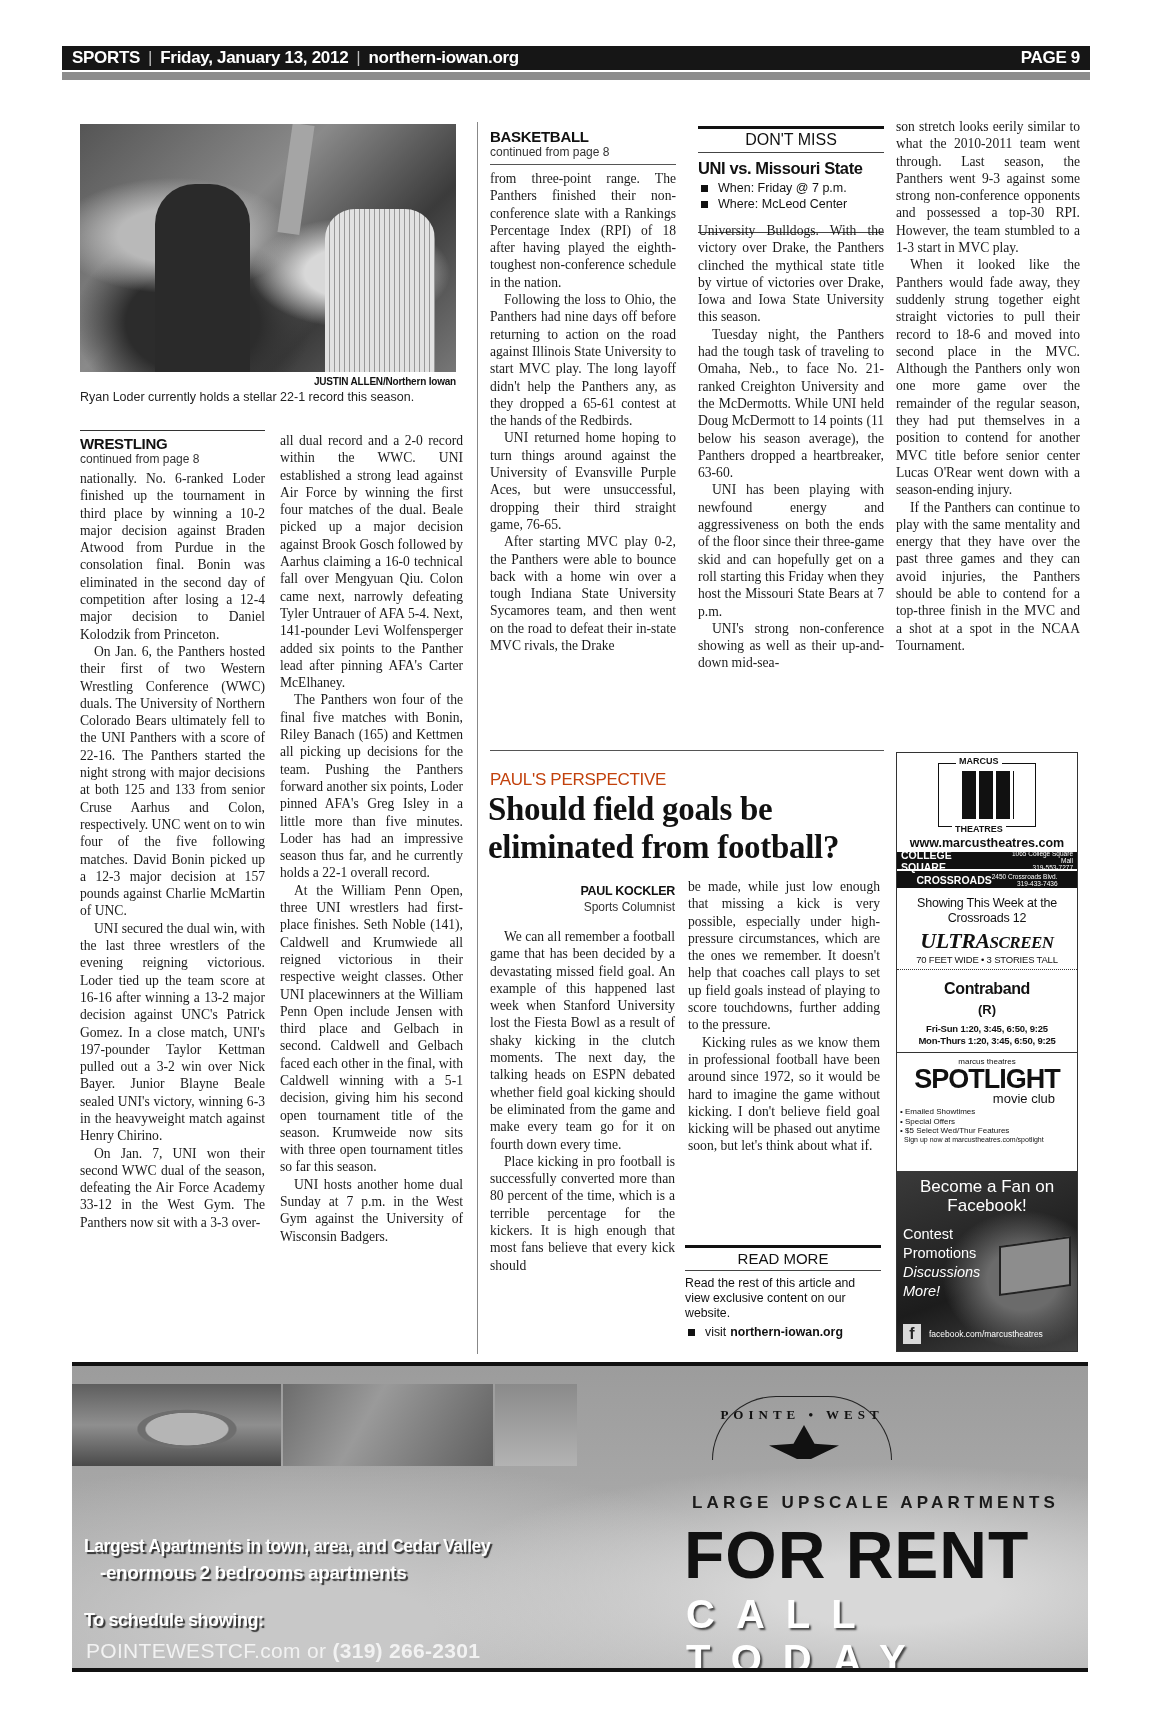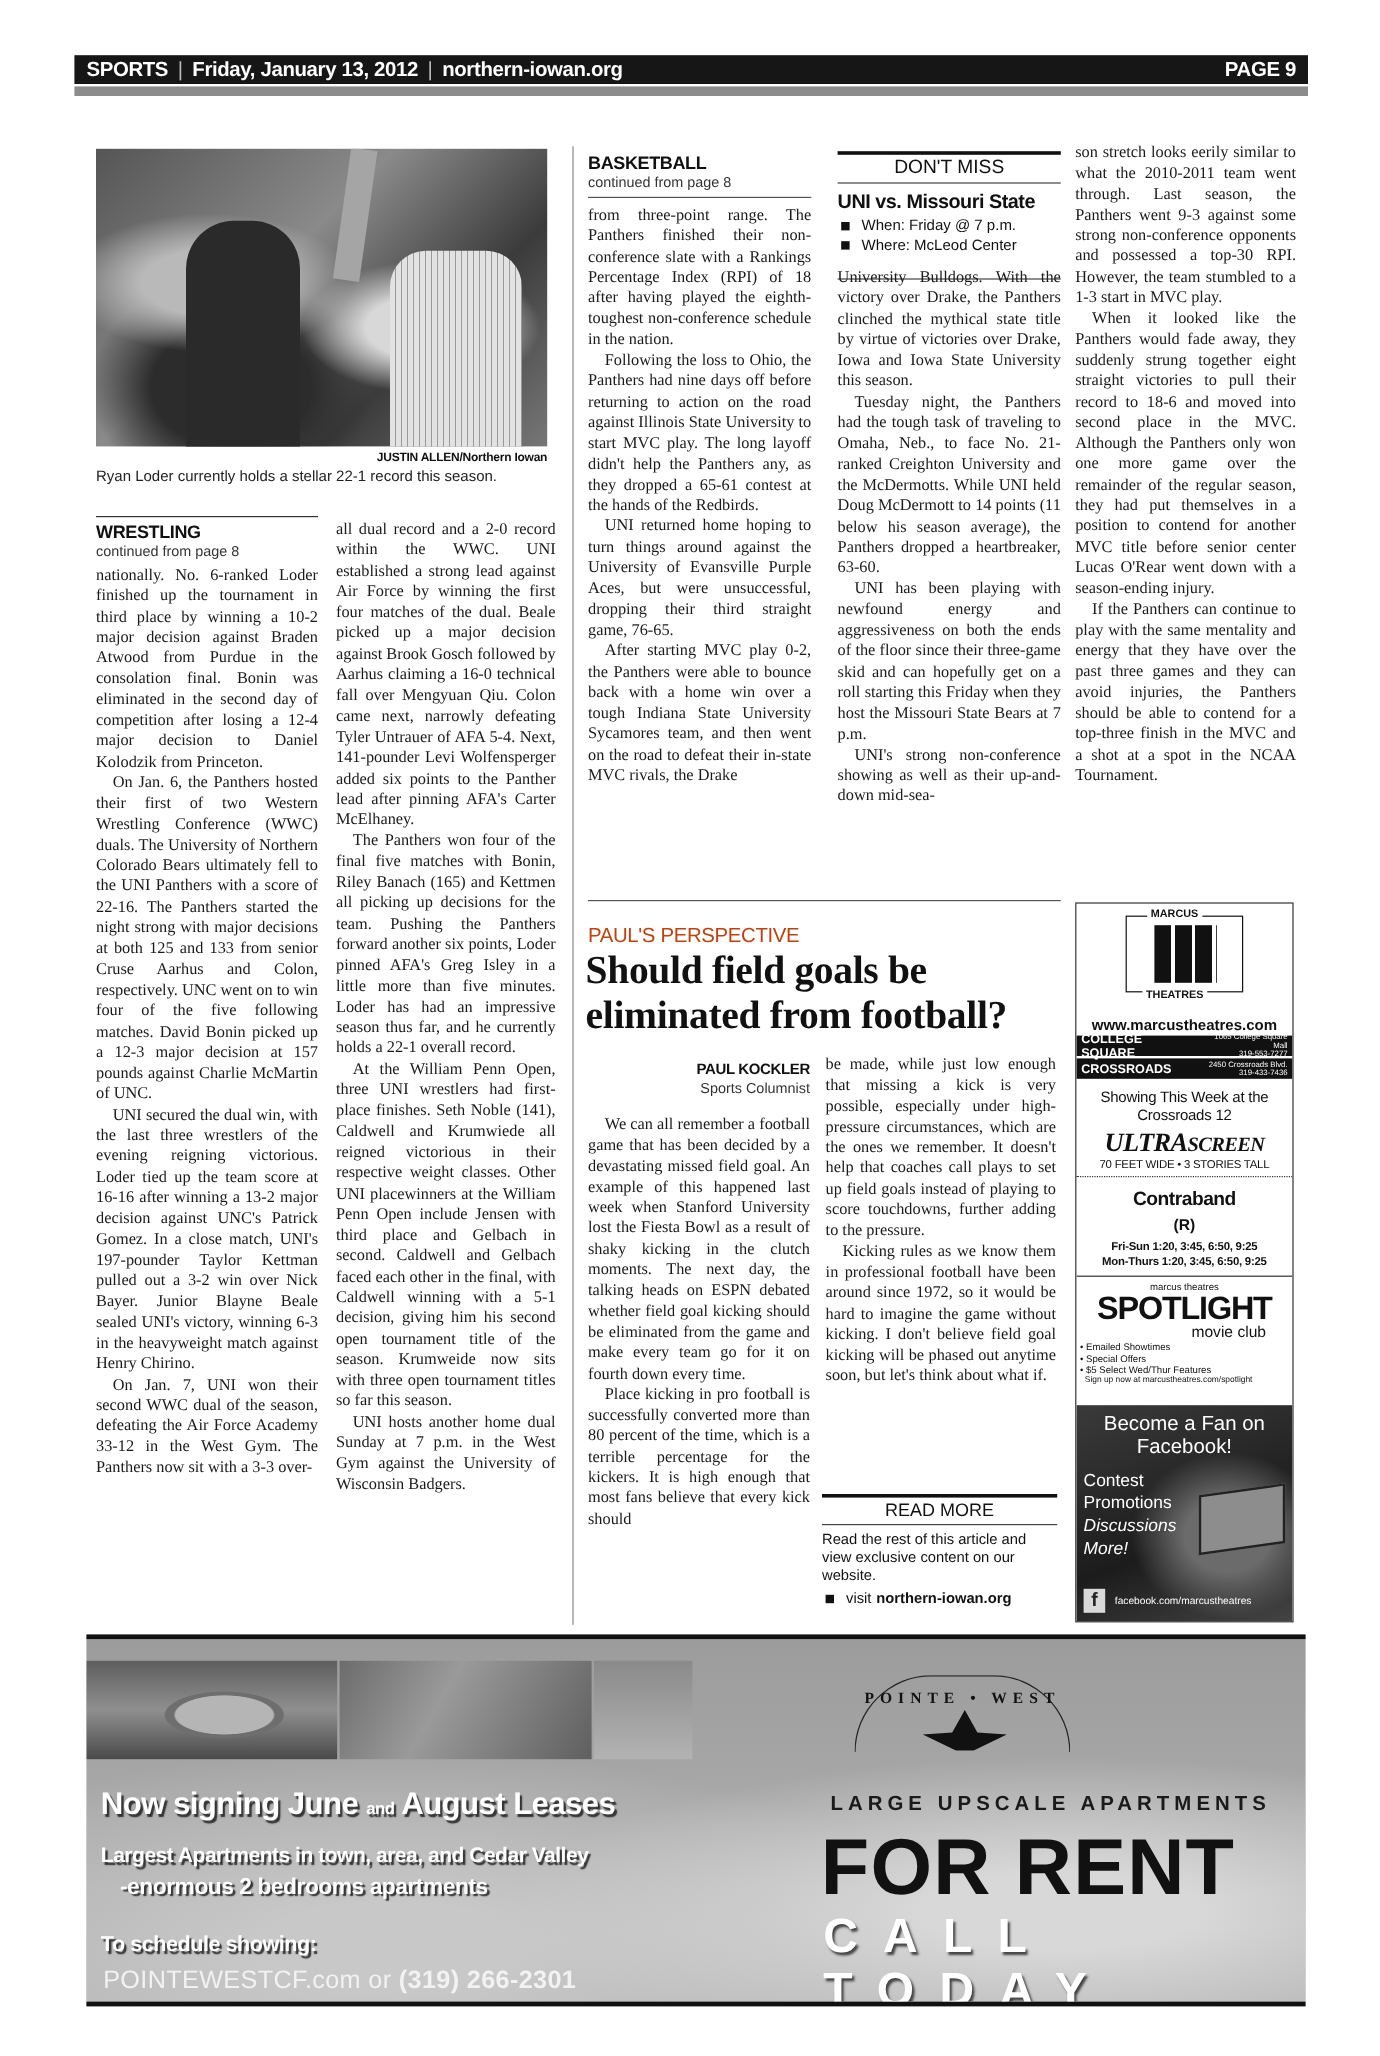--- a/index.html
+++ b/index.html
@@ -56,22 +56,22 @@
   .readmore .visit { font-family: "Liberation Sans", sans-serif; font-size: 12.3px; margin-top: 4px; display: flex; align-items: center; }
   .readmore .visit b { margin-left: 4px; }
 
   
   .marcus { position: absolute; left: 896px; top: 752px; width: 182px; height: 600px; border: 1px solid #333; background: #fff; font-family: "Liberation Sans", sans-serif; overflow: hidden; }
   .m-logo { margin: 6px auto 0; width: 106px; height: 72px; position: relative; }
   .m-logo .frame { position: absolute; inset: 4px 4px 4px 4px; border: 1.5px solid #111; }
   .m-logo .mtop { position: absolute; top: -3px; left: 22px; background: #fff; font-size: 9px; font-weight: bold; padding: 0 3px; }
   .m-logo .mbot { position: absolute; bottom: -3px; left: 18px; background: #fff; font-size: 9px; font-weight: bold; padding: 0 3px; }
   .m-logo .big { position: absolute; left: 28px; top: 12px; width: 52px; height: 48px; background: repeating-linear-gradient(90deg, #111 0 14px, #fff 14px 17px); }
-  .m-url { text-align: center; font-weight: bold; font-size: 12.5px; margin-top: 16px; }
-  .m-loc { background: #111; color: #fff; display: flex; justify-content: space-between; align-items: center; padding: 2px 4px; margin-top: 2px; height: 17px; }
+  .m-url { text-align: center; font-weight: bold; font-size: 12.5px; margin-top: 5px; }
+  .m-loc { background: #111; color: #fff; display: flex; justify-content: center; align-items: center; padding: 2px 4px; margin-top: 2px; height: 17px; }
   .m-loc .n { font-weight: bold; font-size: 10.5px; }
   .m-loc .a { font-size: 6.5px; text-align: right; line-height: 7px; }
   .m-show { text-align: center; font-size: 12.5px; line-height: 15px; margin-top: 8px; letter-spacing: -0.2px; }
   .m-ultra { text-align: center; font-family: "Liberation Serif", serif; font-style: italic; font-weight: bold; font-size: 22px; letter-spacing: -0.5px; margin-top: 2px; }
   .m-ultra small { font-size: 17px; }
   .m-tall { text-align: center; font-size: 9.5px; letter-spacing: -0.2px; padding-bottom: 4px; border-bottom: 1.5px dotted #333; }
   .m-movie { text-align: center; font-weight: bold; font-size: 16px; margin-top: 10px; letter-spacing: -0.4px; }
   .m-rating { text-align: center; font-weight: bold; font-size: 13px; margin-top: 4px; }
   .m-times { text-align: center; font-weight: bold; font-size: 9.5px; line-height: 12px; margin-top: 6px; padding-bottom: 5px; border-bottom: 1px solid #333; letter-spacing: -0.2px; }
   .m-spot-top { text-align: center; font-size: 8px; margin-top: 4px; }
@@ -262,23 +262,20 @@
     </div>
   </div>
 </div>
 
 <div class="ad-bottom">
   <div class="ad-photos">
     <div class="ap1"></div>
     <div class="ap2"></div>
     <div class="ap3"></div>
   </div>
-  <div class="ad-now">
-    <span>Now signing June</span> <small>and</small> <span>August Leases</span>
-  </div>
   <div class="ad-largest">Largest Apartments in town, area, and Cedar Valley</div>
   <div class="ad-enorm">-enormous 2 bedrooms apartments</div>
   <div class="ad-sched">To schedule showing:</div>
   <div class="ad-contact">
     <span>POINTEWESTCF.com</span>
     <span>or</span>
     <b>(319) 266-2301</b>
   </div>
   <div class="pw-logo">
     <div class="arc-text">POINTE • WEST</div>

